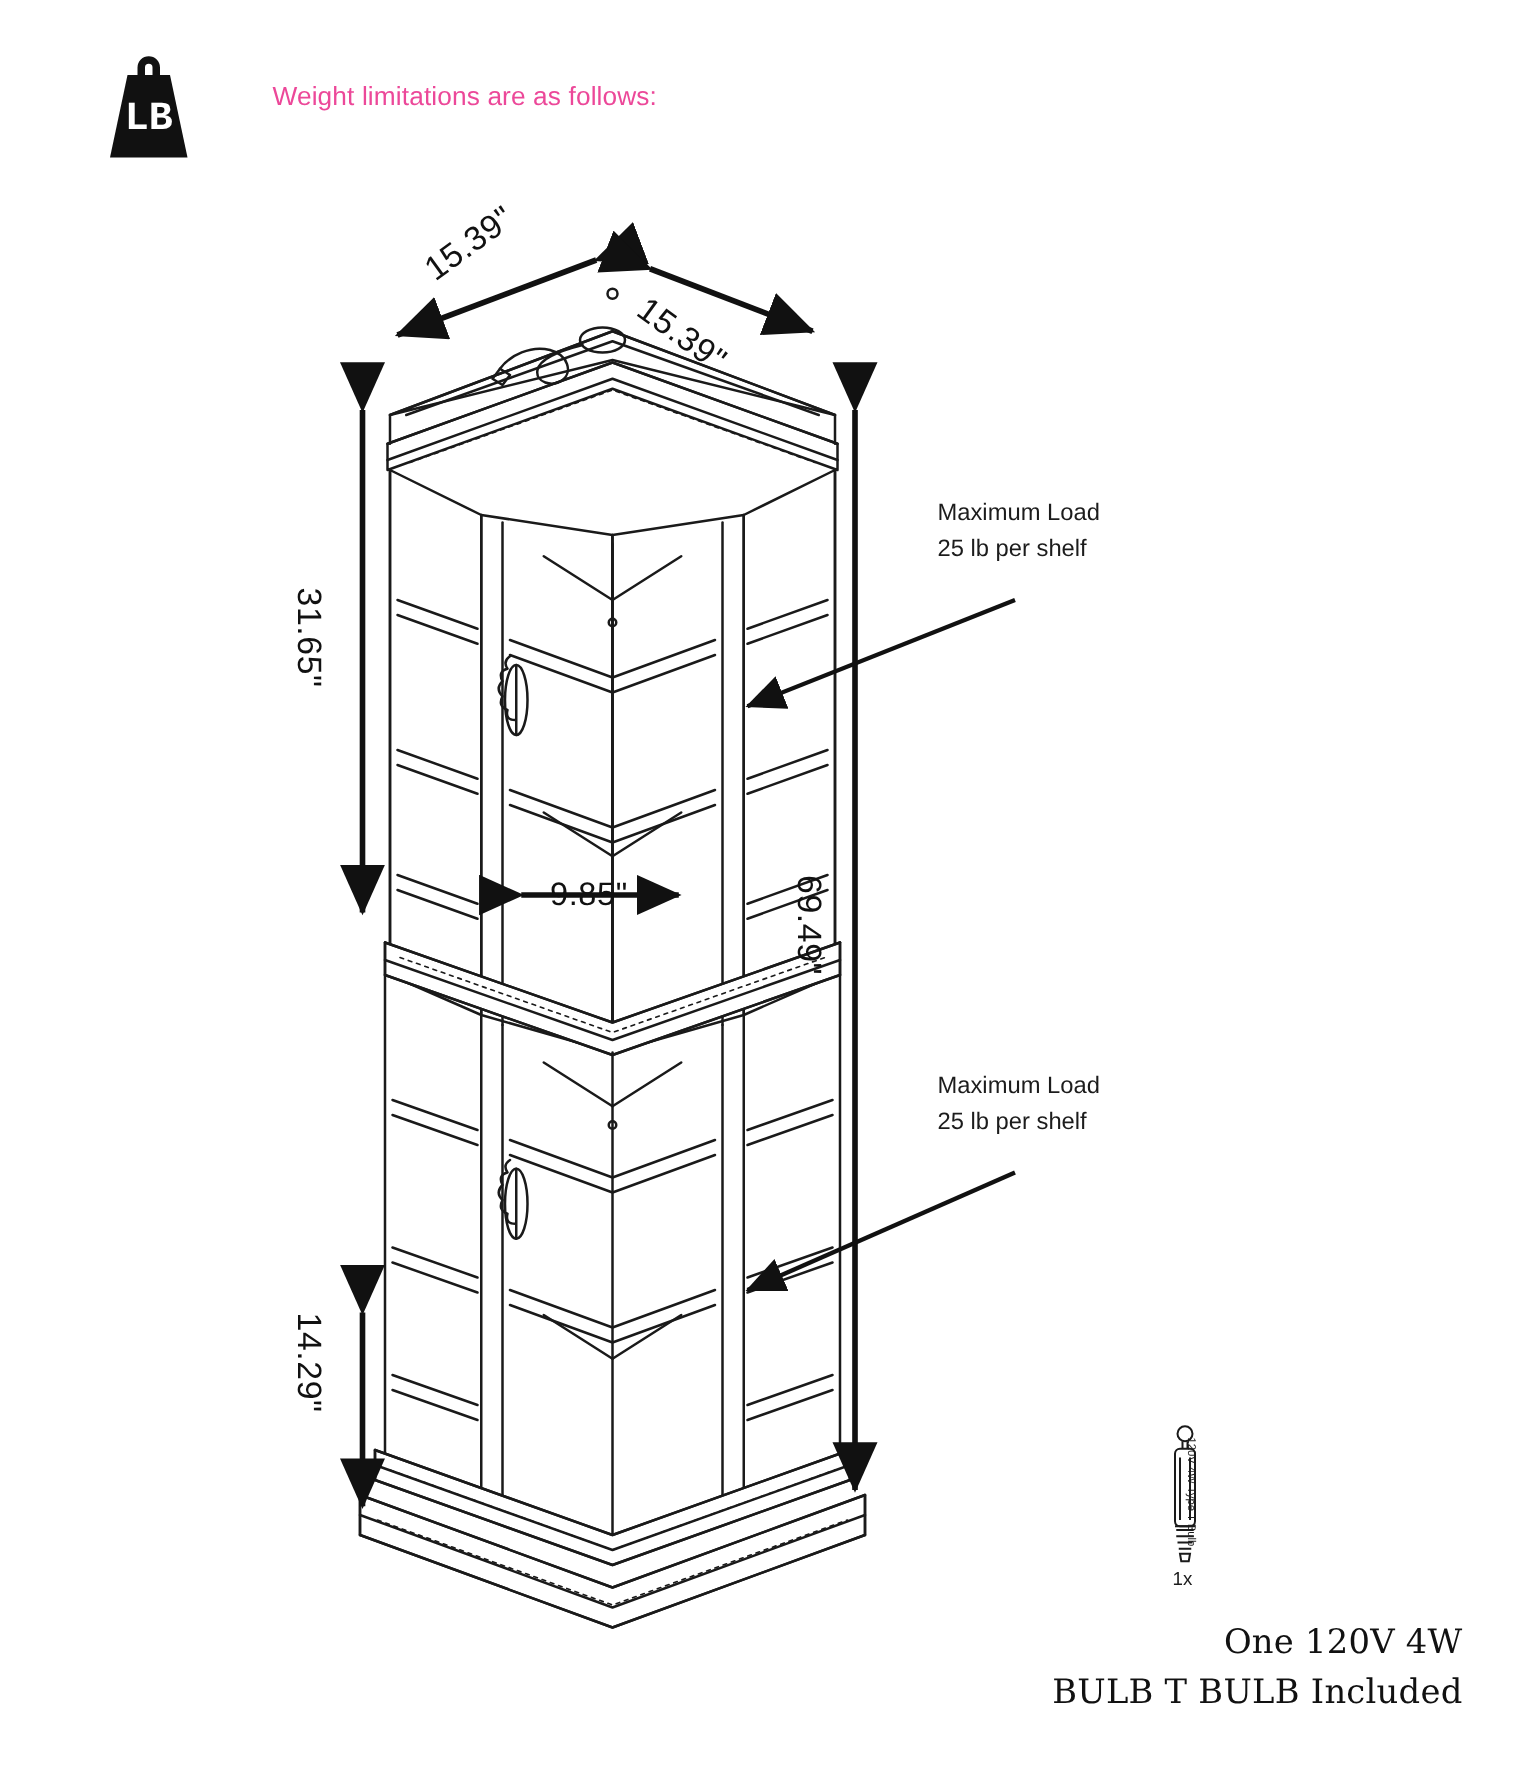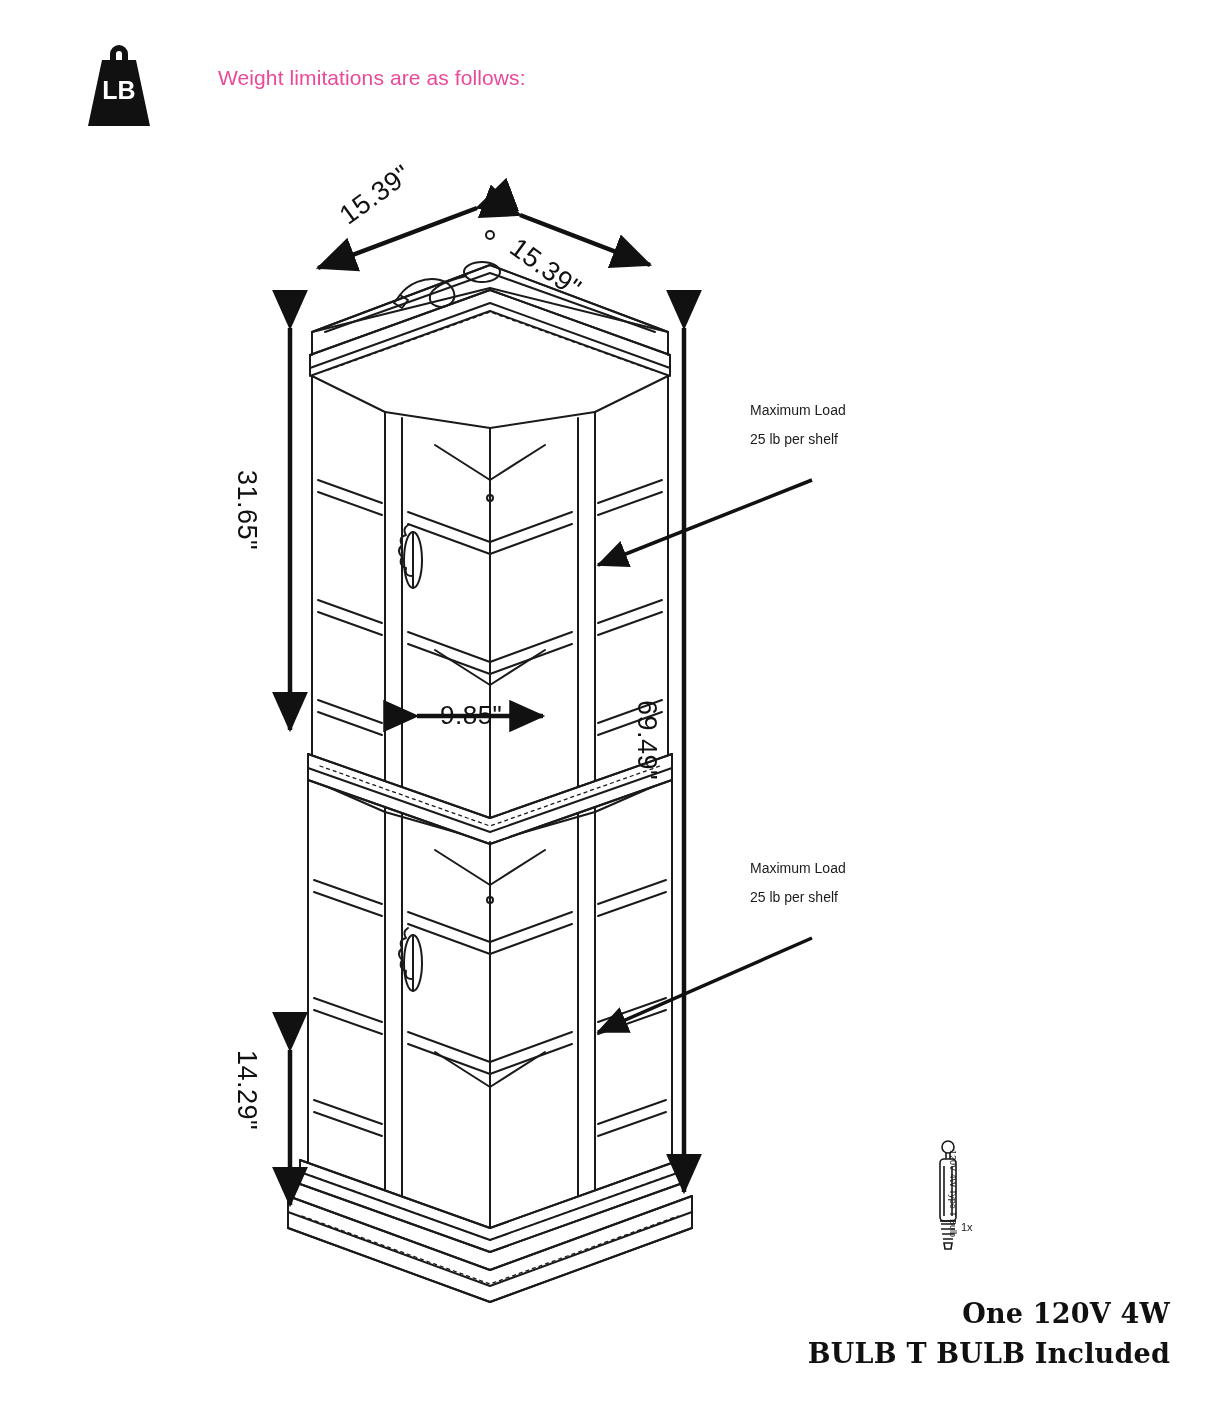--- a/index.html
+++ b/index.html
@@ -32,21 +32,21 @@
     left: 218px;
     top: 66px;
     font-size: 21px;
     color: #ec4899;
     letter-spacing: 0.1px;
     white-space: nowrap;
   }
   
   .callout {
     position: absolute;
-    font-size: 14px;
+    font-size: 19px;
     line-height: 29px;
     color: #1c1c1c;
     white-space: nowrap;
   }
   .callout-top { left: 750px; top: 396px; }
   .callout-bottom { left: 750px; top: 854px; }
 
   
   .dim {
     position: absolute;
@@ -89,61 +89,60 @@
   .bulb-block {
     position: absolute;
     left: 918px;
     top: 1138px;
     width: 120px;
     height: 150px;
   }
   .bulb-qty {
     position: absolute;
     left: 938px;
-    top: 1221px;
-    font-size: 11px;
+    top: 1255px;
+    font-size: 15px;
     color: #1c1c1c;
-    margin-left: 23px;
   }
   .bulb-spec {
     position: absolute;
     left: 958px;
     top: 1150px;
     font-size: 9px;
     color: #1c1c1c;
     white-space: nowrap;
     transform: rotate(90deg);
     transform-origin: left top;
   }
   .bulb-caption {
     position: absolute;
     left: 770px;
     top: 1294px;
     width: 400px;
     text-align: right;
     font-family: "DejaVu Serif", serif;
-    font-weight: bold;
+    font-weight: normal;
     font-size: 27px;
     line-height: 40px;
     color: #111;
     letter-spacing: 0.2px;
   }
   svg { display: block; }
 </style>
 </head>
 <body>
 
 <div class="page">
 
   <div class="weight-badge">
     <svg width="94" height="100" viewBox="0 0 94 100">
       <path d="M38 22 a9 9 0 0 1 18 0 v6 h-6 v-6 a3 3 0 0 0 -6 0 v6 h-6 z" fill="#111"></path>
       <path d="M30 28 h34 l14 66 h-62 z" fill="#111"></path>
     </svg>
-    <div style="position:absolute;left:0;top:44px;width:94px;text-align:center;color:#fff;font-size:25px;font-weight:700;font-family:Liberation Sans, sans-serif;">LB</div>
+    <div style="position:absolute;left:0;top:44px;width:94px;text-align:center;color:#fff;font-size:32px;font-weight:700;font-family:Liberation Mono, monospace;">LB</div>
   </div>
 
   <div class="weight-note">Weight limitations are as follows:</div>
 
   <svg width="760" height="1160" viewBox="0 0 760 1160" style="position:absolute;left:250px;top:180px;">
     <g fill="none" stroke="#1a1a1a" stroke-width="2" stroke-linejoin="round" stroke-linecap="round">
 
       <polygon points="240,110 60,175 60,196 240,131 420,196 420,175" fill="#fff"></polygon>
       <polygon points="240,85 62,152 240,108 418,152" fill="#fff"></polygon>
       <polyline points="60,175 240,110 420,175"></polyline>

